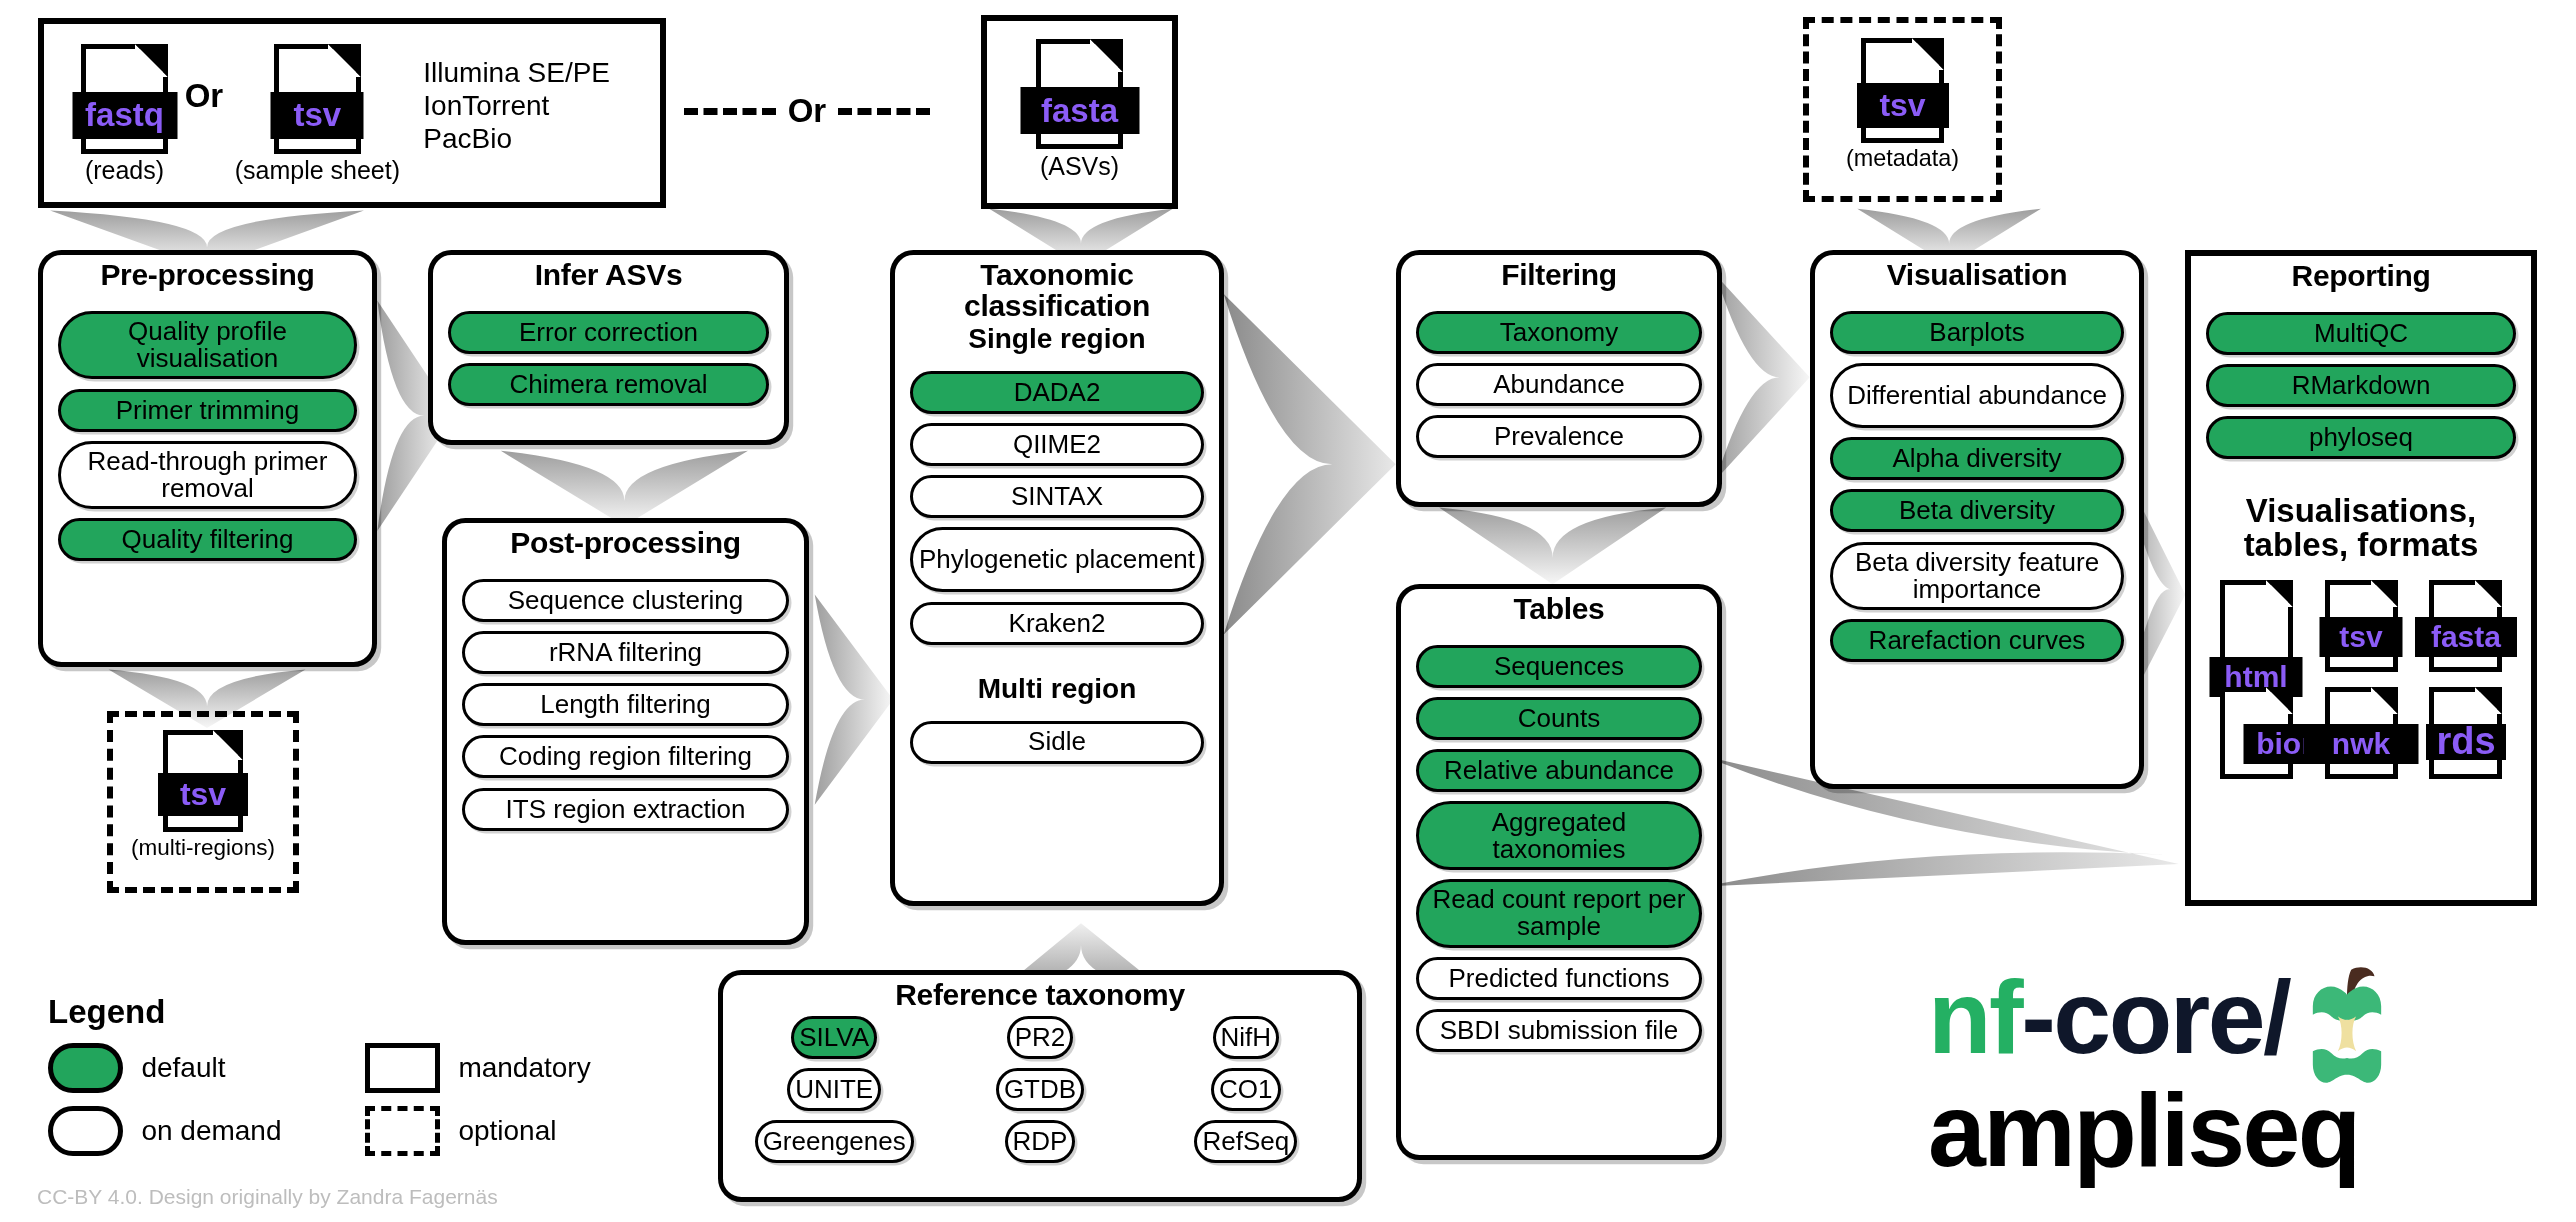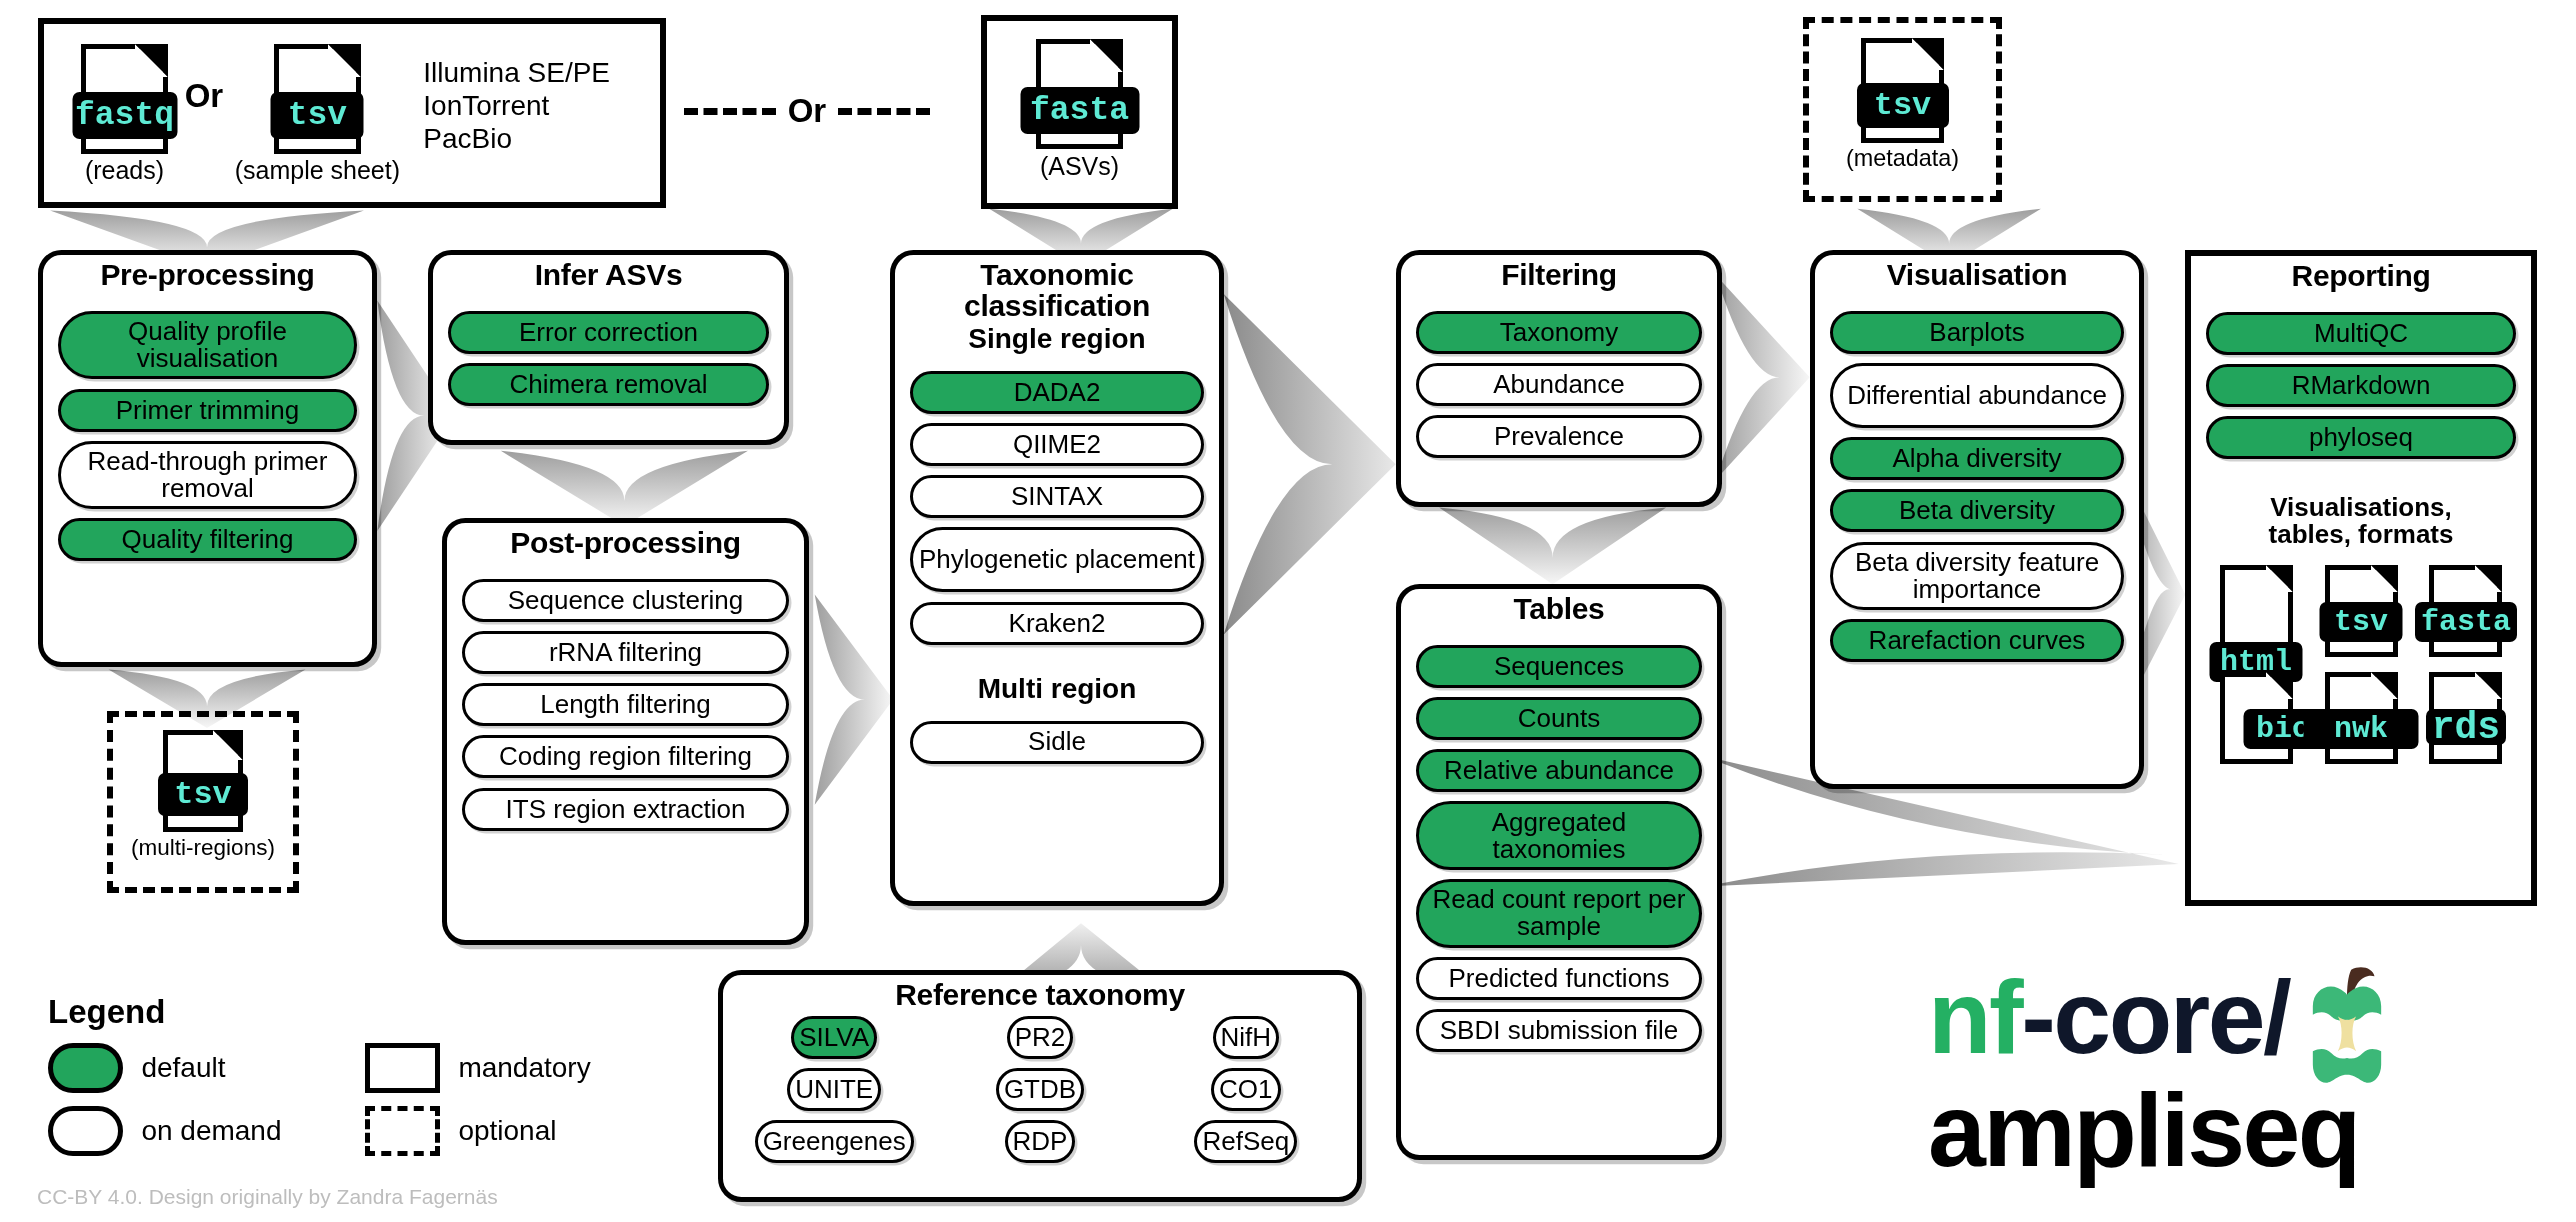--- a/index.html
+++ b/index.html
@@ -68,27 +68,26 @@
     position:relative;
     background:#fff;
     border:5px solid #000;
     box-sizing:border-box;
   }
   .fileicon .tag{
     position:absolute;
     left:50%;
     transform:translateX(-50%);
     background:#000;
-    color:#5eead4;
+    color:#8b5cf6;
     font-weight:bold;
-    border-radius:7px;
+    border-radius:0;
     display:flex;align-items:center;justify-content:center;
     box-sizing:border-box;
     white-space:nowrap;
-    font-family:Liberation Mono, monospace;
   }
   .filecaption{
     text-align:center;
     font-size:25px;
     margin-top:1.7px;
     line-height:1;
   }
 
   
   .arrow{position:absolute;z-index:1;}
@@ -365,21 +364,21 @@
     </div>
   </div>
 
   <div class="stage square" style="left:2185px;top:250px;width:352px;height:656px;border-width:6.7px;">
     <div class="stage-title">Reporting</div>
     <div class="pill-wrap">
       <div class="pill green">MultiQC</div>
       <div class="pill green">RMarkdown</div>
       <div class="pill green">phyloseq</div>
     </div>
-    <div class="sub-title" style="margin-top:13.4px;font-size:26px;">
+    <div class="sub-title" style="margin-top:13.4px;font-size:33px;">
       <div>Visualisations,</div>
       <div>tables, formats</div>
     </div>
     <div style="display:grid;grid-template-columns:repeat(3,1fr);gap:15px 1.7px;padding:11.7px 13.4px 0 13.4px;justify-items:center;">
       <div class="fileicon">
         <div class="sheet" style="width:73px;height:92px;position:relative;">
           <svg width="27" height="27" style="position:absolute;right:-5px;top:-5px;" viewBox="0 0 32 32">
             <polygon points="0,0 32,32 0,32" fill="#fff"></polygon>
               <polygon points="32,0 32,32 0,0" fill="#000"></polygon>
           </svg>

